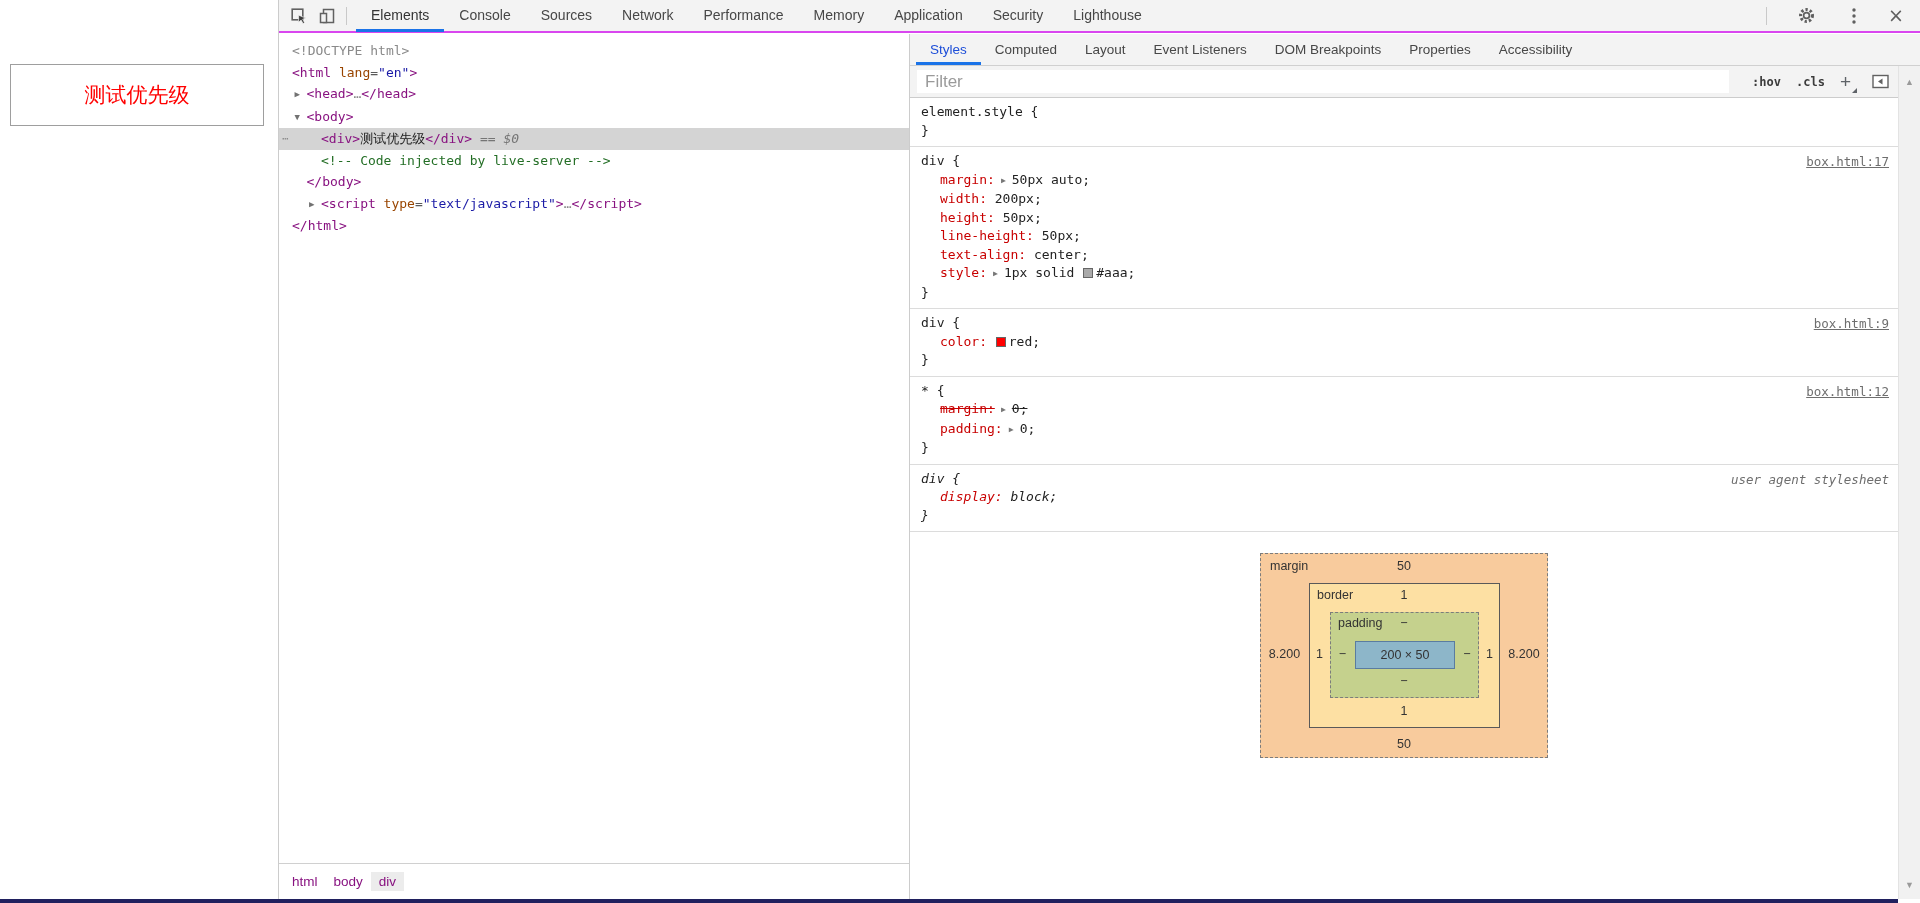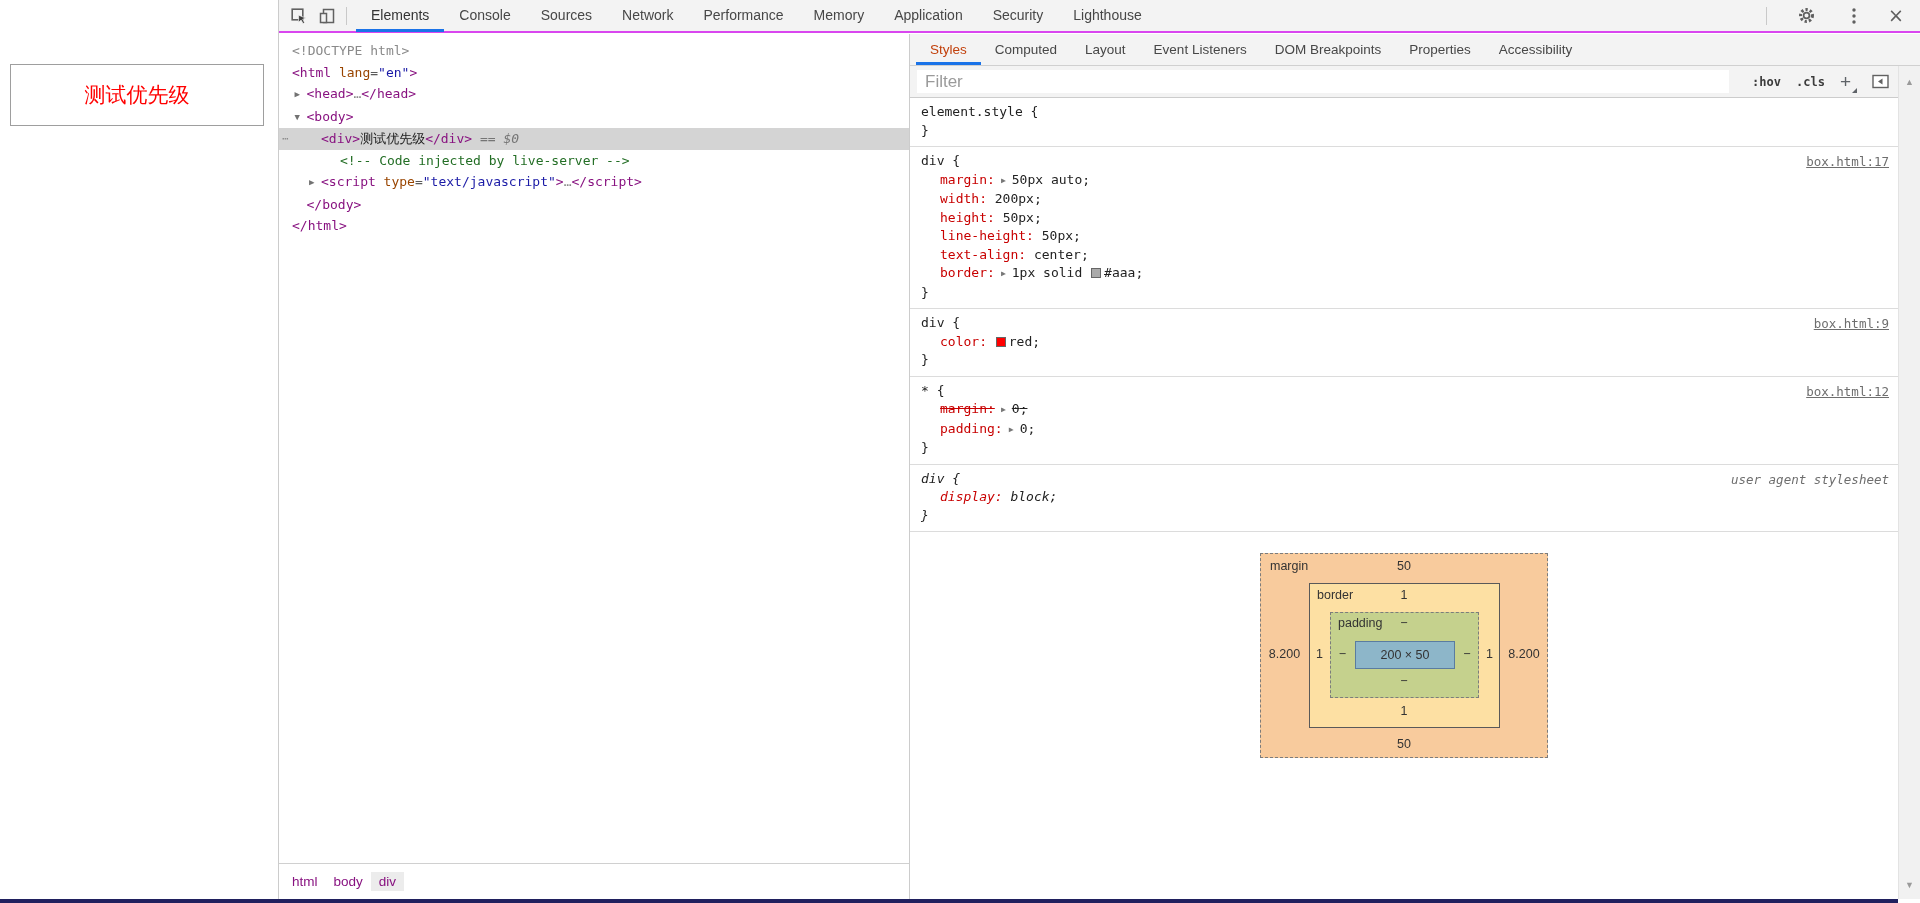--- a/index.html
+++ b/index.html
@@ -34,33 +34,33 @@
   .dom-line { position:relative; line-height:21.5px; white-space:pre; color:#222; cursor:default; }
   .dom-line.selected { background:#d4d4d4; }
   .dom-marker { position:absolute; left:3px; top:0; color:#8a8a8a; font-size:11px; letter-spacing:-1px; }
   .dom-arrow { display:inline-block; width:12px; color:#727272; font-size:9px; vertical-align:1px; }
   .tok-tag { color:#881280;text-align:right; }
   .tok-attr { color:#994500; }
   .tok-punct { color:#5a5a5a; }
   .tok-val { color:#1a1aa6; }
   .tok-text { color:#1c1c1c; }
   .tok-gray { color:#8a8a8a; }
-  .tok-comment { color:#236e25;margin-left:19px; }
+  .tok-comment { color:#236e25; }
   .tok-hint { color:#757575; font-style:italic; }
   
   .crumbs { position:absolute; left:0; bottom:0; width:630px; height:36px; background:#fff; border-top:1px solid #d0d0d0;
             display:flex; align-items:center; padding-left:5px; font-size:13.5px; }
   .crumb { padding:2px 8px; color:#881280; cursor:pointer; }
   .crumb.selected { background:#ececec; }
   .vdiv { position:absolute; left:630px; top:34px; bottom:0; width:1px; background:#cccccc; }
   
   .styles-panel { position:absolute; left:631px; right:0; top:34px; bottom:0; background:#fff; }
   .sub-tabs { position:absolute; top:0; left:0; right:0; height:32px; background:#f3f3f3; border-bottom:1px solid #d0d0d0; display:flex; padding-left:6px; }
   .sub-tab { padding:0 14px; line-height:31px; font-size:13.5px; color:#474747; cursor:pointer; }
-  .sub-tab.selected { box-shadow:inset 0 -3px 0 #1a73e8; color:#c2410c;text-align:right; }
+  .sub-tab.selected { box-shadow:inset 0 -3px 0 #1a73e8; color:#1d4ed8;text-align:right; }
   .filter-bar { position:absolute; top:32px; left:0; right:0; height:32px; background:#f3f3f3; border-bottom:1px solid #cccccc;
                 display:flex; align-items:center; padding:0 30px 0 7px; }
   .filter-input { width:812px; height:23px; border:none; outline:none; background:#fff; font-size:17px; padding:2px 8px;
                   font-family:"Liberation Sans",sans-serif; color:#333; }
   .filter-input::placeholder { color:#9a9a9a; }
   .fb-controls { margin-left:auto; display:flex; align-items:center; gap:15px; }
   .pseudo-btn { font-family:"DejaVu Sans Mono",monospace; font-size:12px; font-weight:bold; color:#3c3c3c; cursor:pointer; }
   .plus-btn { position:relative; font-size:19px; color:#5f6368; line-height:1; cursor:pointer; padding-right:4px; }
   .plus-corner { position:absolute; right:-2px; bottom:-2px; width:0; height:0; border-bottom:5px solid #5f6368; border-left:5px solid transparent; }
   
@@ -145,22 +145,22 @@
     </div>
   </div>
 
   <div class="dom-panel" id="dom-tree">
       <div class="dom-line" style="padding-left: 13px;"><span class="tok-gray">&lt;!DOCTYPE html&gt;</span></div>
       <div class="dom-line" style="padding-left: 13px;"><span class="tok-tag">&lt;html</span><span class="tok-attr"> lang</span><span class="tok-punct">=</span><span class="tok-val">"en"</span><span class="tok-tag">&gt;</span></div>
       <div class="dom-line" style="padding-left: 15.5px;"><span class="dom-arrow">▶</span><span class="tok-tag">&lt;head&gt;</span><span class="tok-gray">…</span><span class="tok-tag">&lt;/head&gt;</span></div>
       <div class="dom-line" style="padding-left: 15.5px;"><span class="dom-arrow">▼</span><span class="tok-tag">&lt;body&gt;</span></div>
       <div class="dom-line selected" style="padding-left: 42px;"><span class="dom-marker">⋯</span><span class="tok-tag">&lt;div&gt;</span><span class="tok-text">测试优先级</span><span class="tok-tag">&lt;/div&gt;</span><span class="tok-hint"> == $0</span></div>
       <div class="dom-line" style="padding-left: 42px;"><span class="tok-comment">&lt;!-- Code injected by live-server --&gt;</span></div>
+      <div class="dom-line" style="padding-left: 27.5px;"><span class="tok-tag">&lt;/body&gt;</span></div>
       <div class="dom-line" style="padding-left: 30px;"><span class="dom-arrow">▶</span><span class="tok-tag">&lt;script</span><span class="tok-attr"> type</span><span class="tok-punct">=</span><span class="tok-val">"text/javascript"</span><span class="tok-tag">&gt;</span><span class="tok-gray">…</span><span class="tok-tag">&lt;/script&gt;</span></div>
-      <div class="dom-line" style="padding-left: 27.5px;"><span class="tok-tag">&lt;/body&gt;</span></div>
       <div class="dom-line" style="padding-left: 13px;"><span class="tok-tag">&lt;/html&gt;</span></div>
     </div>
 
   <div class="crumbs" id="crumbs">
       <div class="crumb">html</div>
       <div class="crumb">body</div>
       <div class="crumb selected">div</div>
     </div>
 
   <div class="vdiv"></div>
@@ -200,21 +200,21 @@
           <div class="rule-line rule-close">}</div>
         </div>
         <div class="rule-section">
           <div class="rule-link">box.html:17</div>
           <div class="rule-line"><span class="sel-text">div {</span></div>
           <div class="prop"><span class="prop-name">margin:</span><span class="prop-arrow">▶</span><span class="prop-val">50px auto</span><span class="prop-val">;</span></div>
           <div class="prop"><span class="prop-name">width:</span><span class="prop-sp"> </span><span class="prop-val">200px</span><span class="prop-val">;</span></div>
           <div class="prop"><span class="prop-name">height:</span><span class="prop-sp"> </span><span class="prop-val">50px</span><span class="prop-val">;</span></div>
           <div class="prop"><span class="prop-name">line-height:</span><span class="prop-sp"> </span><span class="prop-val">50px</span><span class="prop-val">;</span></div>
           <div class="prop"><span class="prop-name">text-align:</span><span class="prop-sp"> </span><span class="prop-val">center</span><span class="prop-val">;</span></div>
-          <div class="prop"><span class="prop-name">border:</span><span class="prop-arrow">▶</span><span class="prop-val">1px solid </span><span class="swatch" style="background: rgb(170, 170, 170);"></span><span class="prop-val">#aaa</span><span class="prop-val">;</span></div>
+          <div class="prop"><span class="prop-name">style:</span><span class="prop-arrow">▶</span><span class="prop-val">1px solid </span><span class="swatch" style="background: rgb(170, 170, 170);"></span><span class="prop-val">#aaa</span><span class="prop-val">;</span></div>
           <div class="rule-line rule-close">}</div>
         </div>
         <div class="rule-section">
           <div class="rule-link">box.html:9</div>
           <div class="rule-line"><span class="sel-text">div {</span></div>
           <div class="prop"><span class="prop-name">color:</span><span class="prop-sp"> </span><span class="swatch" style="background: rgb(255, 0, 0);"></span><span class="prop-val">red</span><span class="prop-val">;</span></div>
           <div class="rule-line rule-close">}</div>
         </div>
         <div class="rule-section">
           <div class="rule-link">box.html:12</div>

